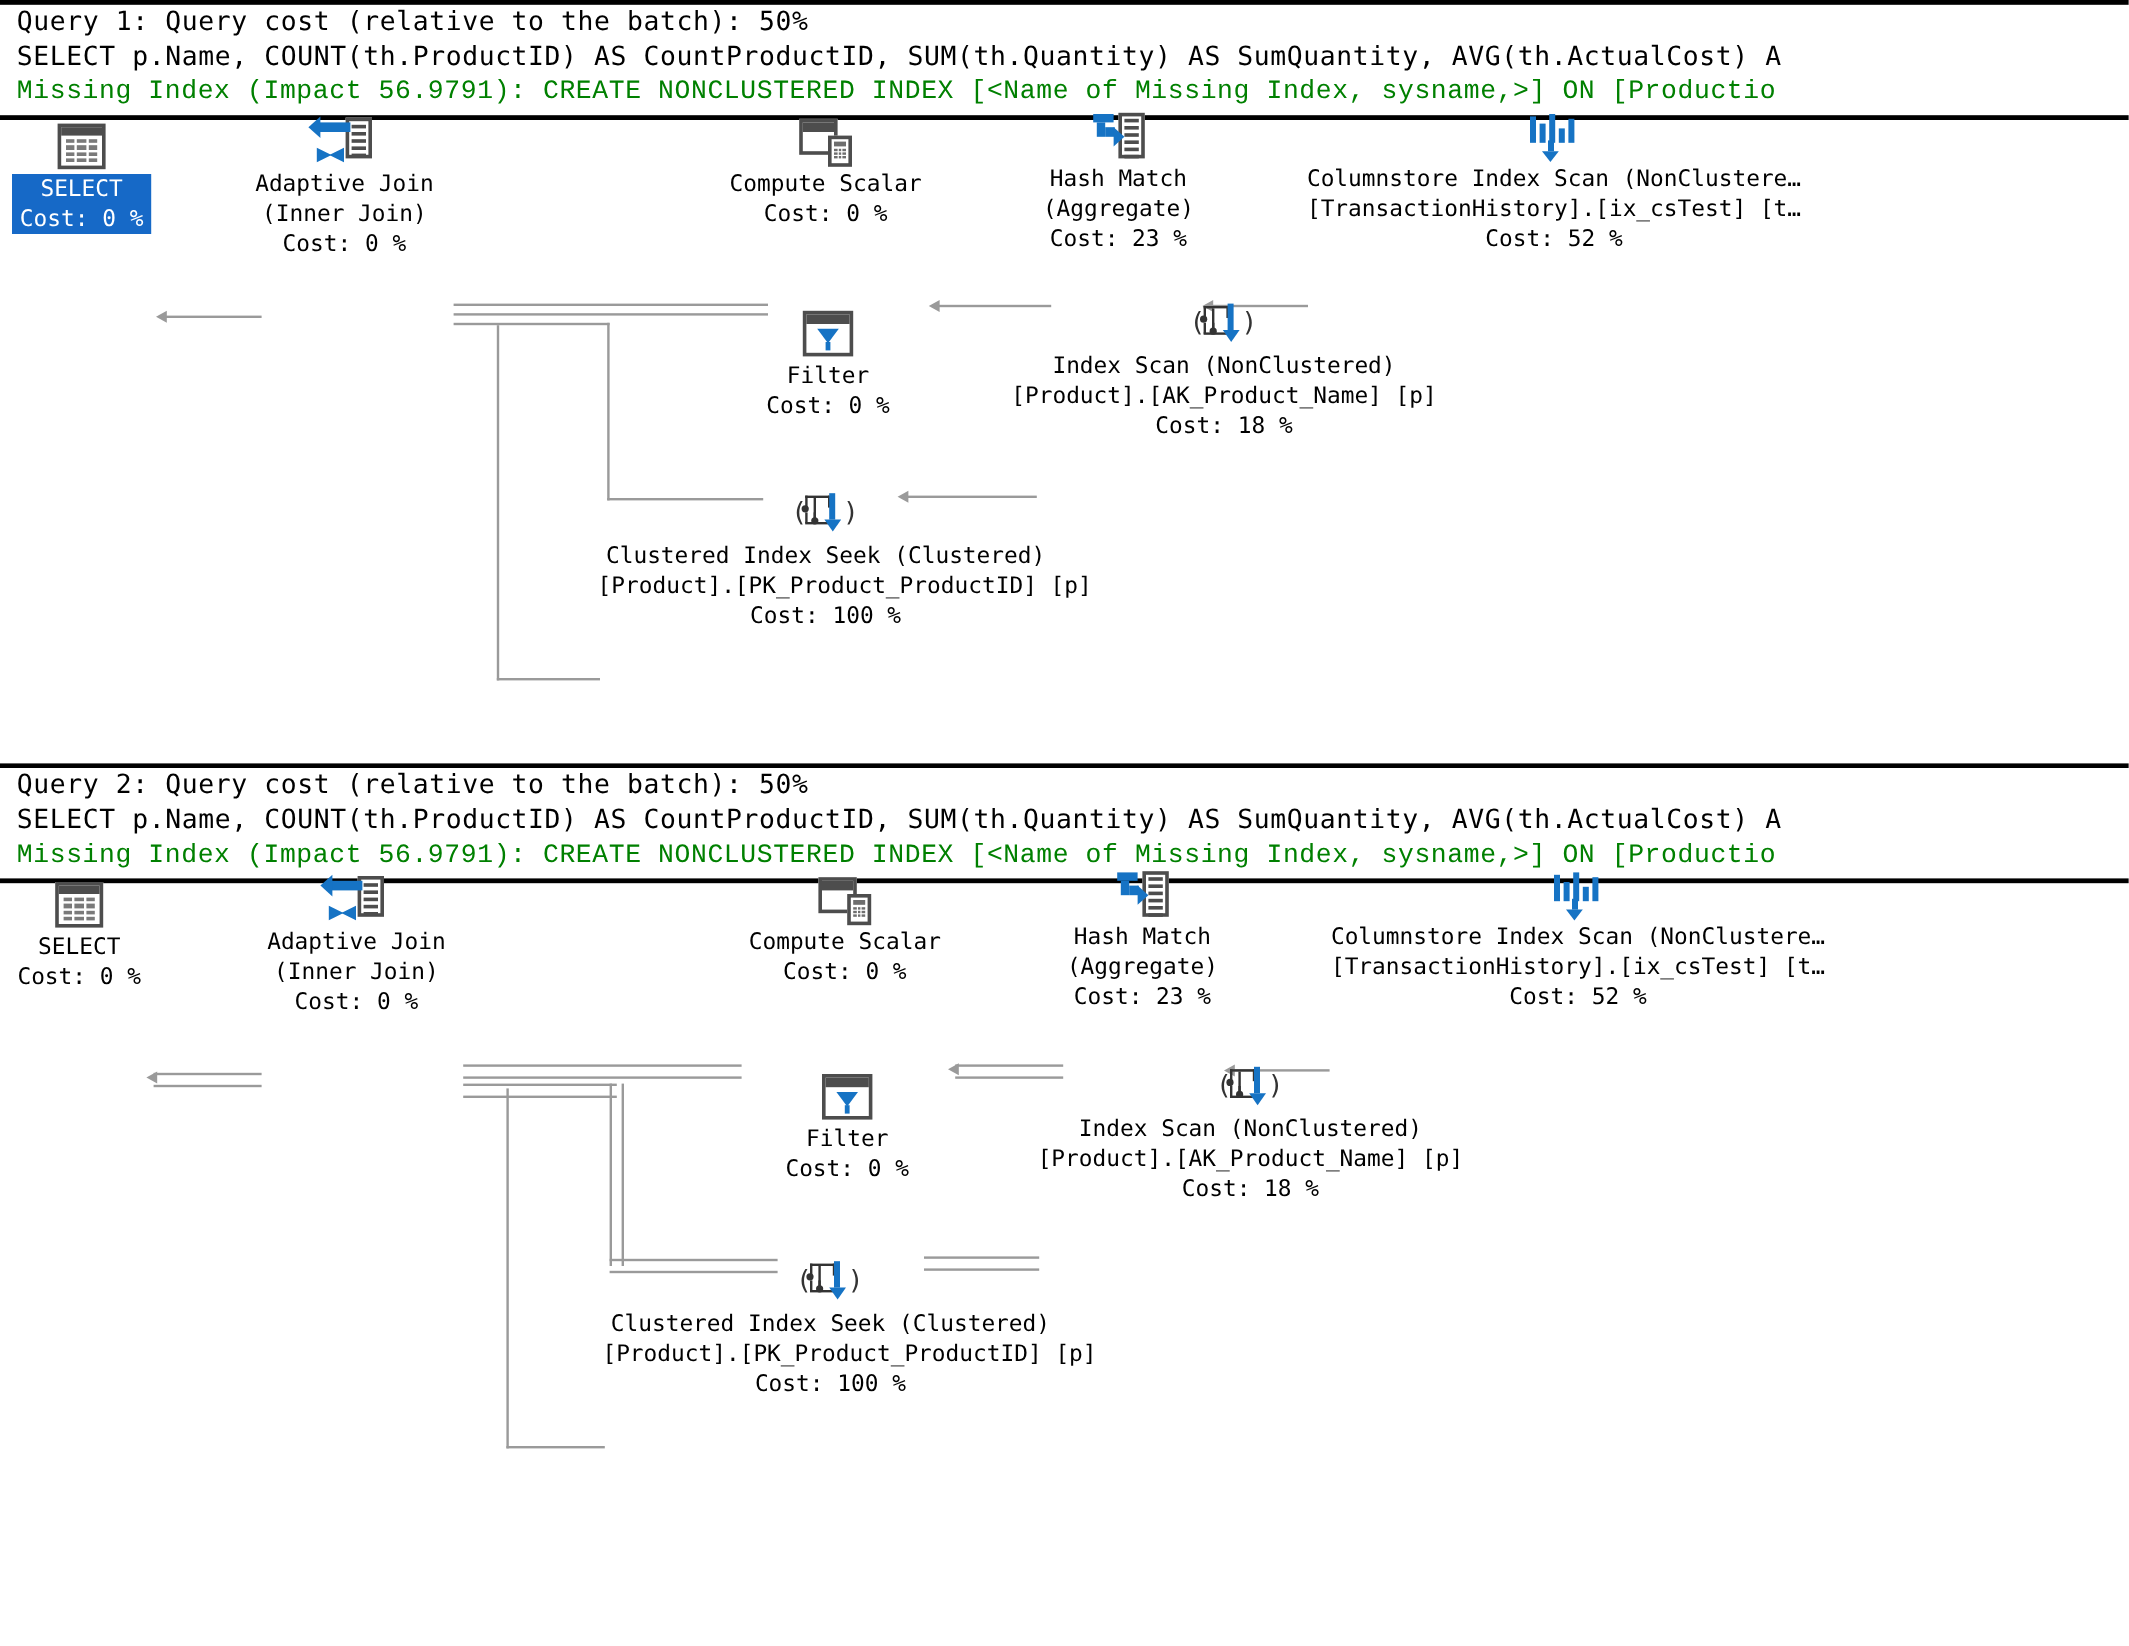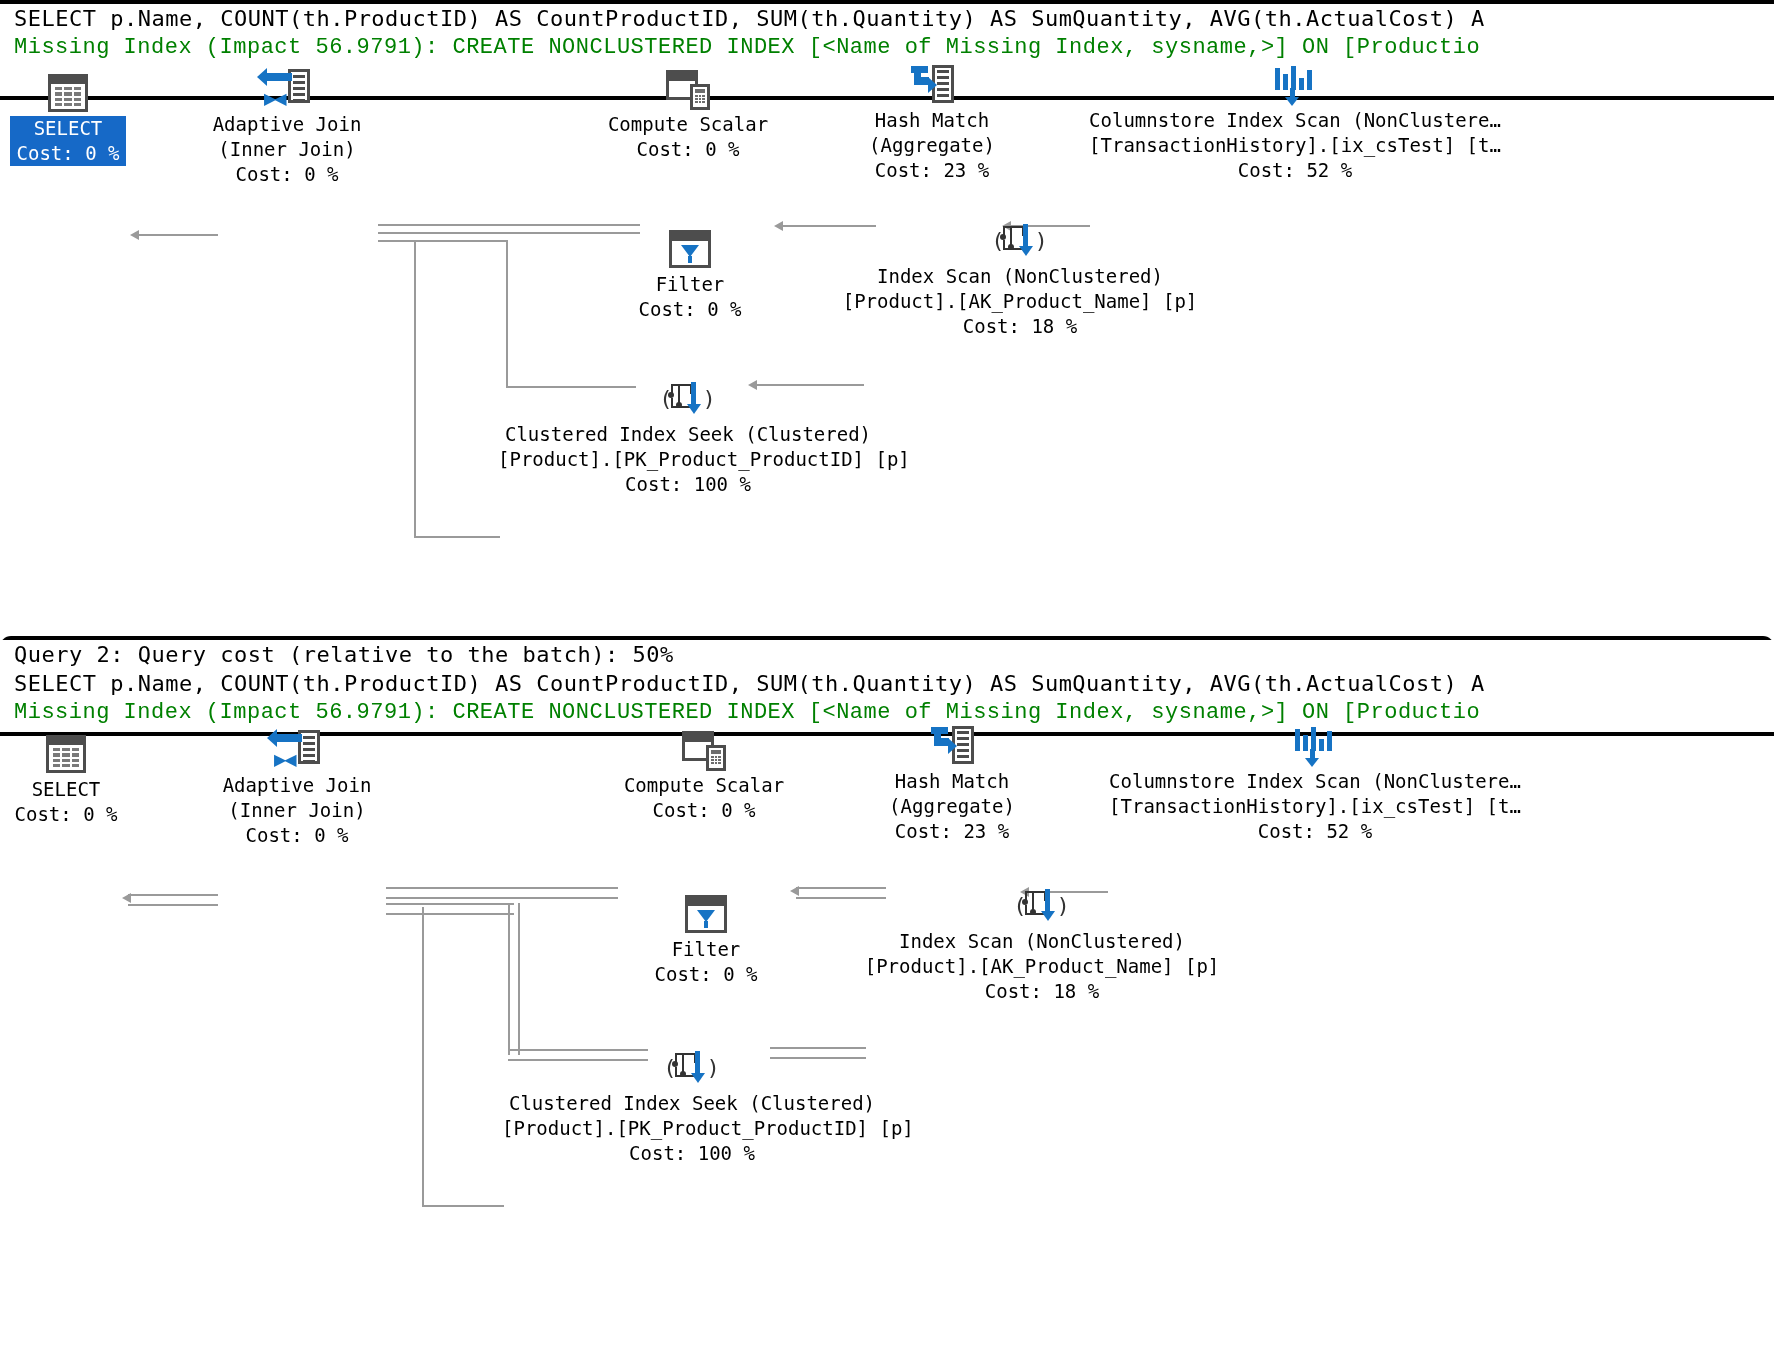--- a/index.html
+++ b/index.html
@@ -18,21 +18,21 @@
   }
 
   .plan-pane {
     position: absolute;
     left: 0;
     width: 1774px;
     background: #ffffff;
     overflow: hidden;
   }
   #pane-1 { top: 0px;   height: 636px; }
-  #pane-2 { top: 636px; height: 736px; border-radius: 11px; }
+  #pane-2 { top: 636px; height: 736px; }
 
   
   .header-block {
     padding: 4px 0 0 14px;
     background: #ffffff;
     white-space: nowrap;
     overflow: hidden;
   }
   .header-line {
     font-family: "DejaVu Sans Mono", "Liberation Mono", monospace;
@@ -309,20 +309,21 @@
   }
 </style>
 </head>
 <body>
 
 <div class="plan-pane" id="pane-1">
 
   <div class="pane-divider" style="top:0px;"></div>
 
   <div class="header-block">
+    <div class="header-line">Query 1: Query cost (relative to the batch): 50%</div>
     <div class="header-line">SELECT p.Name, COUNT(th.ProductID) AS CountProductID, SUM(th.Quantity) AS SumQuantity, AVG(th.ActualCost) A</div>
     <div class="header-line missing-index">Missing Index (Impact 56.9791): CREATE NONCLUSTERED INDEX [&lt;Name of Missing Index, sysname,&gt;] ON [Productio</div>
   </div>
 
   <div class="pane-divider" style="top:96px;"></div>
 
   <div class="canvas" style="height:540px;">
 
     <div class="conn h" style="left:136px; top:172px; width:82px;"></div>
     <div class="arrow-left" style="left:130px; top:168px;"></div>

